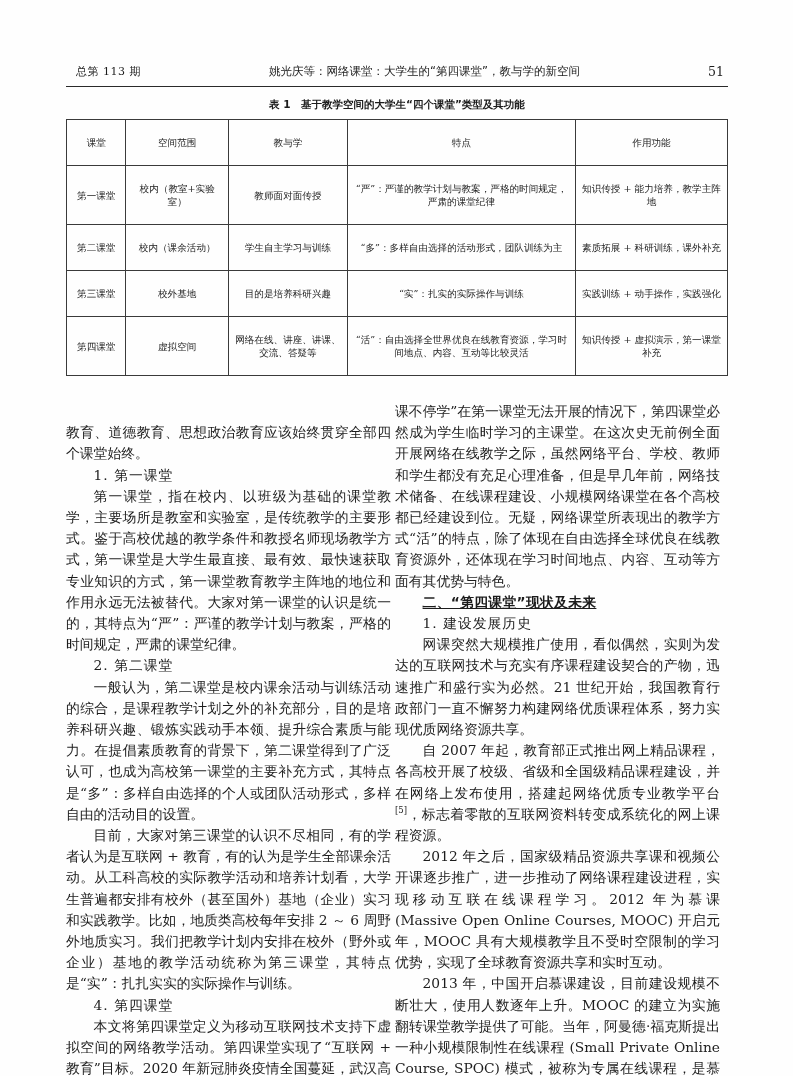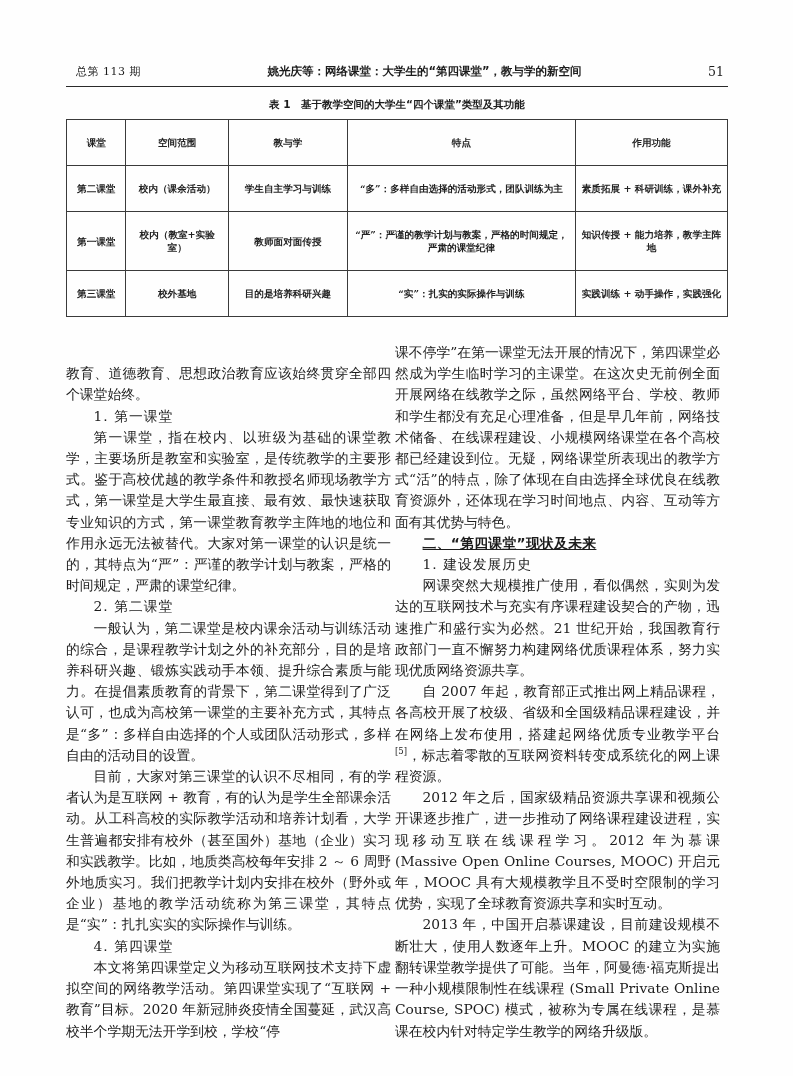--- a/index.html
+++ b/index.html
@@ -32,21 +32,21 @@
   .issue {
     font-size:11px;
     letter-spacing:0.5px;
     padding-left:10px;
     white-space:nowrap;
   }
   .head-title {
     flex:1;
     text-align:center;
     font-family:"DejaVu Sans", sans-serif;
-    font-weight:bold;
+    font-weight:normal;
     font-size:11.5px;
     white-space:nowrap;
   }
   .pagenum {
     font-size:12.5px;
     padding-right:4px;
     white-space:nowrap;
   }
   
   .tbl-caption {
@@ -63,21 +63,21 @@
     border-collapse:collapse;
     font-size:9.6px;
     line-height:13px;
     text-align:center;
     color:#222;
   }
   table.classroom th, table.classroom td {
     border:1px solid #3a3a3a;
     padding:16px 4px;
     vertical-align:middle;
-    font-weight:bold;
+    font-weight:normal;
   }
   table.classroom { border:1.5px solid #2a2a2a; }
   table.classroom thead tr { height:21px; }
   table.classroom tbody tr { height:30px; }
   
   .cols {
     display:flex;
     gap:4px;
     margin-top:25px;
     align-items:flex-end;
@@ -132,39 +132,46 @@
         <tr>
           <th>课堂</th>
           <th>空间范围</th>
           <th>教与学</th>
           <th>特点</th>
           <th>作用功能</th>
         </tr>
       </thead>
       <tbody>
         <tr>
+          <td>第一课堂</td>
+          <td>校内（教室+实验室）</td>
+          <td>教师面对面传授</td>
+          <td>“严”：严谨的教学计划与教案，严格的时间规定，严肃的课堂纪律</td>
+          <td>知识传授 + 能力培养，教学主阵地</td>
+        </tr>
+        <tr>
           <td>第二课堂</td>
           <td>校内（课余活动）</td>
           <td>学生自主学习与训练</td>
           <td>“多”：多样自由选择的活动形式，团队训练为主</td>
           <td>素质拓展 + 科研训练，课外补充</td>
         </tr>
         <tr>
-          <td>第一课堂</td>
-          <td>校内（教室+实验室）</td>
-          <td>教师面对面传授</td>
-          <td>“严”：严谨的教学计划与教案，严格的时间规定，严肃的课堂纪律</td>
-          <td>知识传授 + 能力培养，教学主阵地</td>
-        </tr>
-        <tr>
           <td>第三课堂</td>
           <td>校外基地</td>
           <td>目的是培养科研兴趣</td>
           <td>“实”：扎实的实际操作与训练</td>
           <td>实践训练 + 动手操作，实践强化</td>
+        </tr>
+        <tr>
+          <td>第四课堂</td>
+          <td>虚拟空间</td>
+          <td>网络在线、讲座、讲课、交流、答疑等</td>
+          <td>“活”：自由选择全世界优良在线教育资源，学习时间地点、内容、互动等比较灵活</td>
+          <td>知识传授 + 虚拟演示，第一课堂补充</td>
         </tr>
       </tbody>
     </table>
 
     <div class="cols">
 
       <div class="col">
         <p class="cont">教育、道德教育、思想政治教育应该始终贯穿全部四个课堂始终。</p>
         <p class="kai">1. 第一课堂</p>
         <p>第一课堂，指在校内、以班级为基础的课堂教学，主要场所是教室和实验室，是传统教学的主要形式。鉴于高校优越的教学条件和教授名师现场教学方式，第一课堂是大学生最直接、最有效、最快速获取专业知识的方式，第一课堂教育教学主阵地的地位和作用永远无法被替代。大家对第一课堂的认识是统一的，其特点为“严”：严谨的教学计划与教案，严格的时间规定，严肃的课堂纪律。</p>

